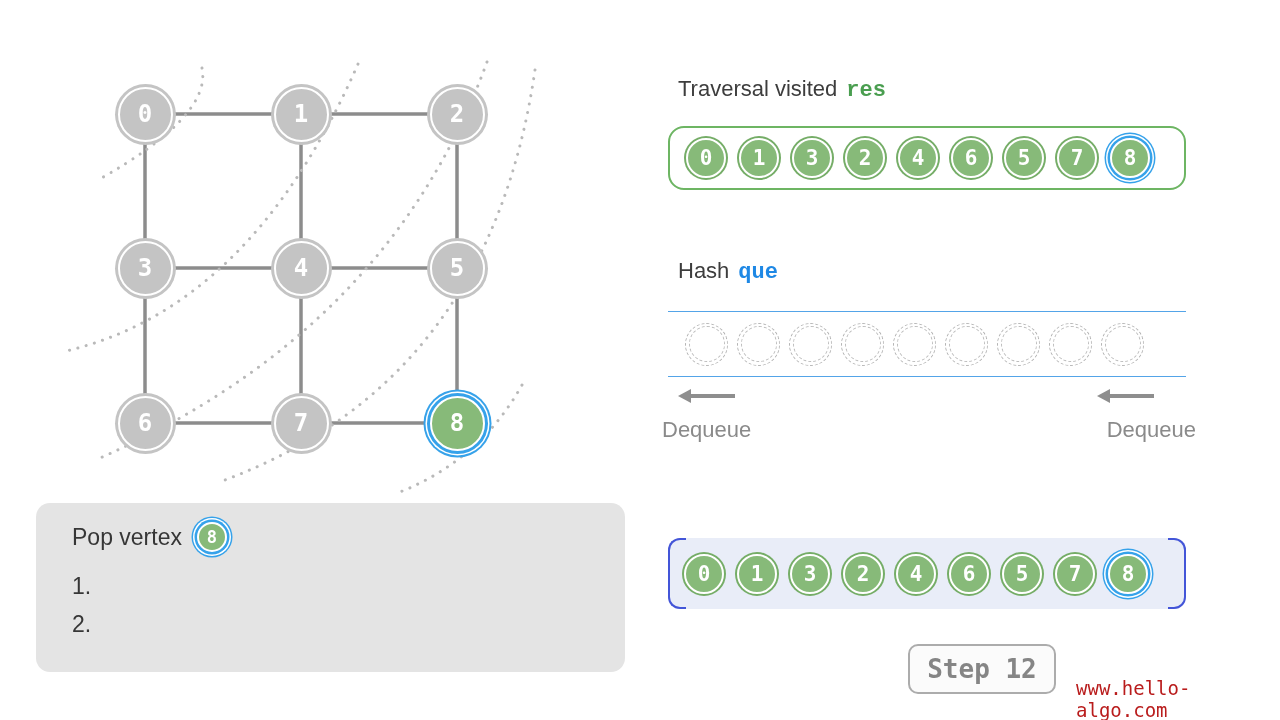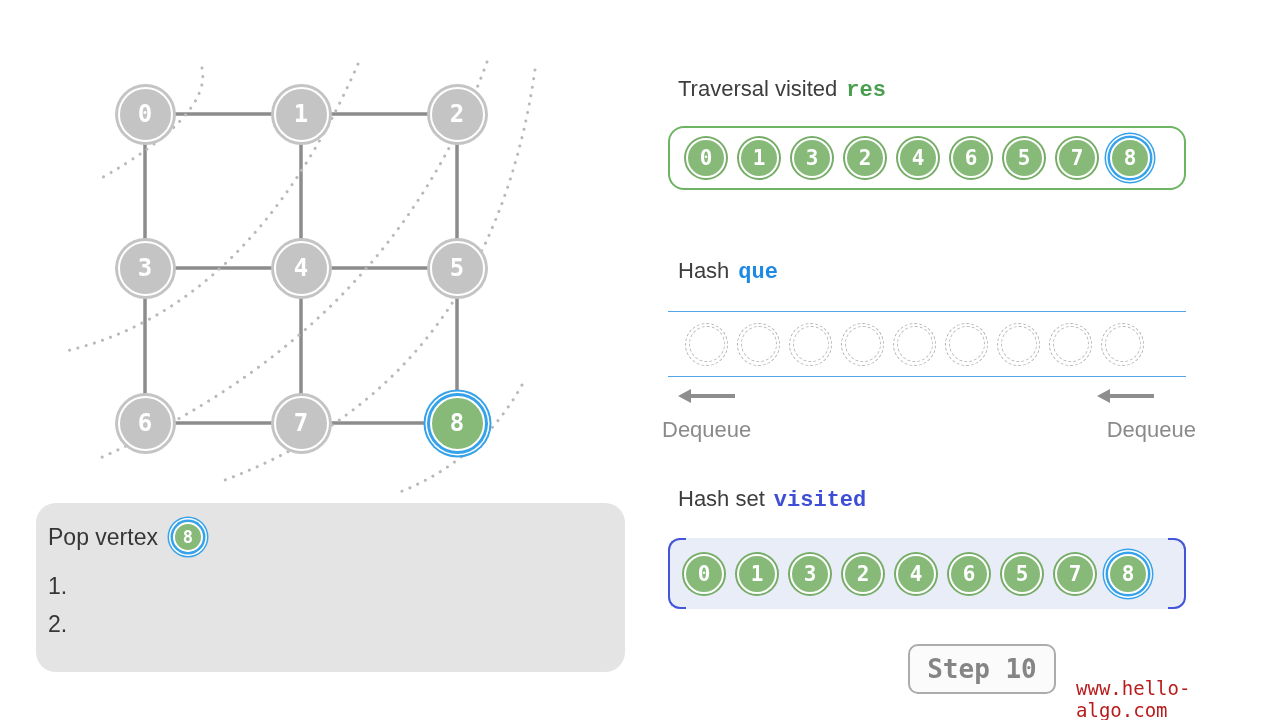--- a/index.html
+++ b/index.html
@@ -19,21 +19,21 @@
   .g-arc{stroke:var(--arcgray);stroke-width:3;fill:none;stroke-dasharray:0.1 8.5;stroke-linecap:round;}
   .vertex{position:absolute;width:55px;height:55px;border-radius:50%;background:var(--vgray);
     border:2.5px solid #fff;box-shadow:0 0 0 3px var(--vgray);box-sizing:border-box;
     display:flex;align-items:center;justify-content:center;color:#fff;
     font-family:"DejaVu Sans Mono",monospace;font-weight:bold;font-size:24px;}
   .vertex.active{background:var(--green);
     box-shadow:0 0 0 3px var(--hl),0 0 0 4.5px #fff,0 0 0 6.5px var(--hl);}
 
   
   .instruction{position:absolute;left:36px;top:503px;width:589px;height:169px;background:var(--instrbg);
-    border-radius:20px;box-sizing:border-box;padding:10px 12px;color:#363636;font-size:23px;}
+    border-radius:14px;box-sizing:border-box;padding:10px 36px;color:#363636;font-size:23px;}
   .instr-line1{display:flex;align-items:center;height:48px;}
   .badge{width:30px;height:30px;border-radius:50%;background:var(--green);border:2px solid #fff;
     box-shadow:0 0 0 2.5px var(--hl),0 0 0 4px #fff,0 0 0 5.5px var(--hl);box-sizing:border-box;
     display:flex;align-items:center;justify-content:center;color:#fff;flex:none;
     font-family:"DejaVu Sans Mono",monospace;font-weight:bold;font-size:17px;margin:0 15px;}
   .ilist{margin-top:10px;}
   .irow{display:flex;margin-bottom:8px;line-height:30px;}
   .inum{width:38px;flex:none;}
   code{font-family:Liberation Mono, monospace;font-weight:bold;}
   .c-green{color:var(--green-text);} .c-blue{color:var(--blue);} .c-indigo{color:var(--indigo);}
@@ -161,31 +161,28 @@
       <div class="slot"></div>
       <div class="slot"></div>
       <div class="slot"></div>
       <div class="slot"></div>
     </div>
   <div class="arrow" id="arrow-deq"></div>
   <div class="arrow" id="arrow-enq"></div>
   <div class="qlabel" id="label-deq">Dequeue</div>
   <div class="qlabel" id="label-enq">Dequeue</div>
 
-  <div class="sec-title" id="title-visited">
-    <span>Hash set</span><code class="c-indigo">visited</code>
-  </div>
   <div class="hash-box" id="hash-box">
       <div class="chip">0</div>
       <div class="chip">1</div>
       <div class="chip">3</div>
       <div class="chip">2</div>
       <div class="chip">4</div>
       <div class="chip">6</div>
       <div class="chip">5</div>
       <div class="chip">7</div>
       <div class="chip hl">8</div>
     </div>
 
-  <div class="step-box">Step 10</div>
+  <div class="step-box">Step 12</div>
   <div class="watermark">www.hello-algo.com</div>
 
 </div>
 
 </body></html>

